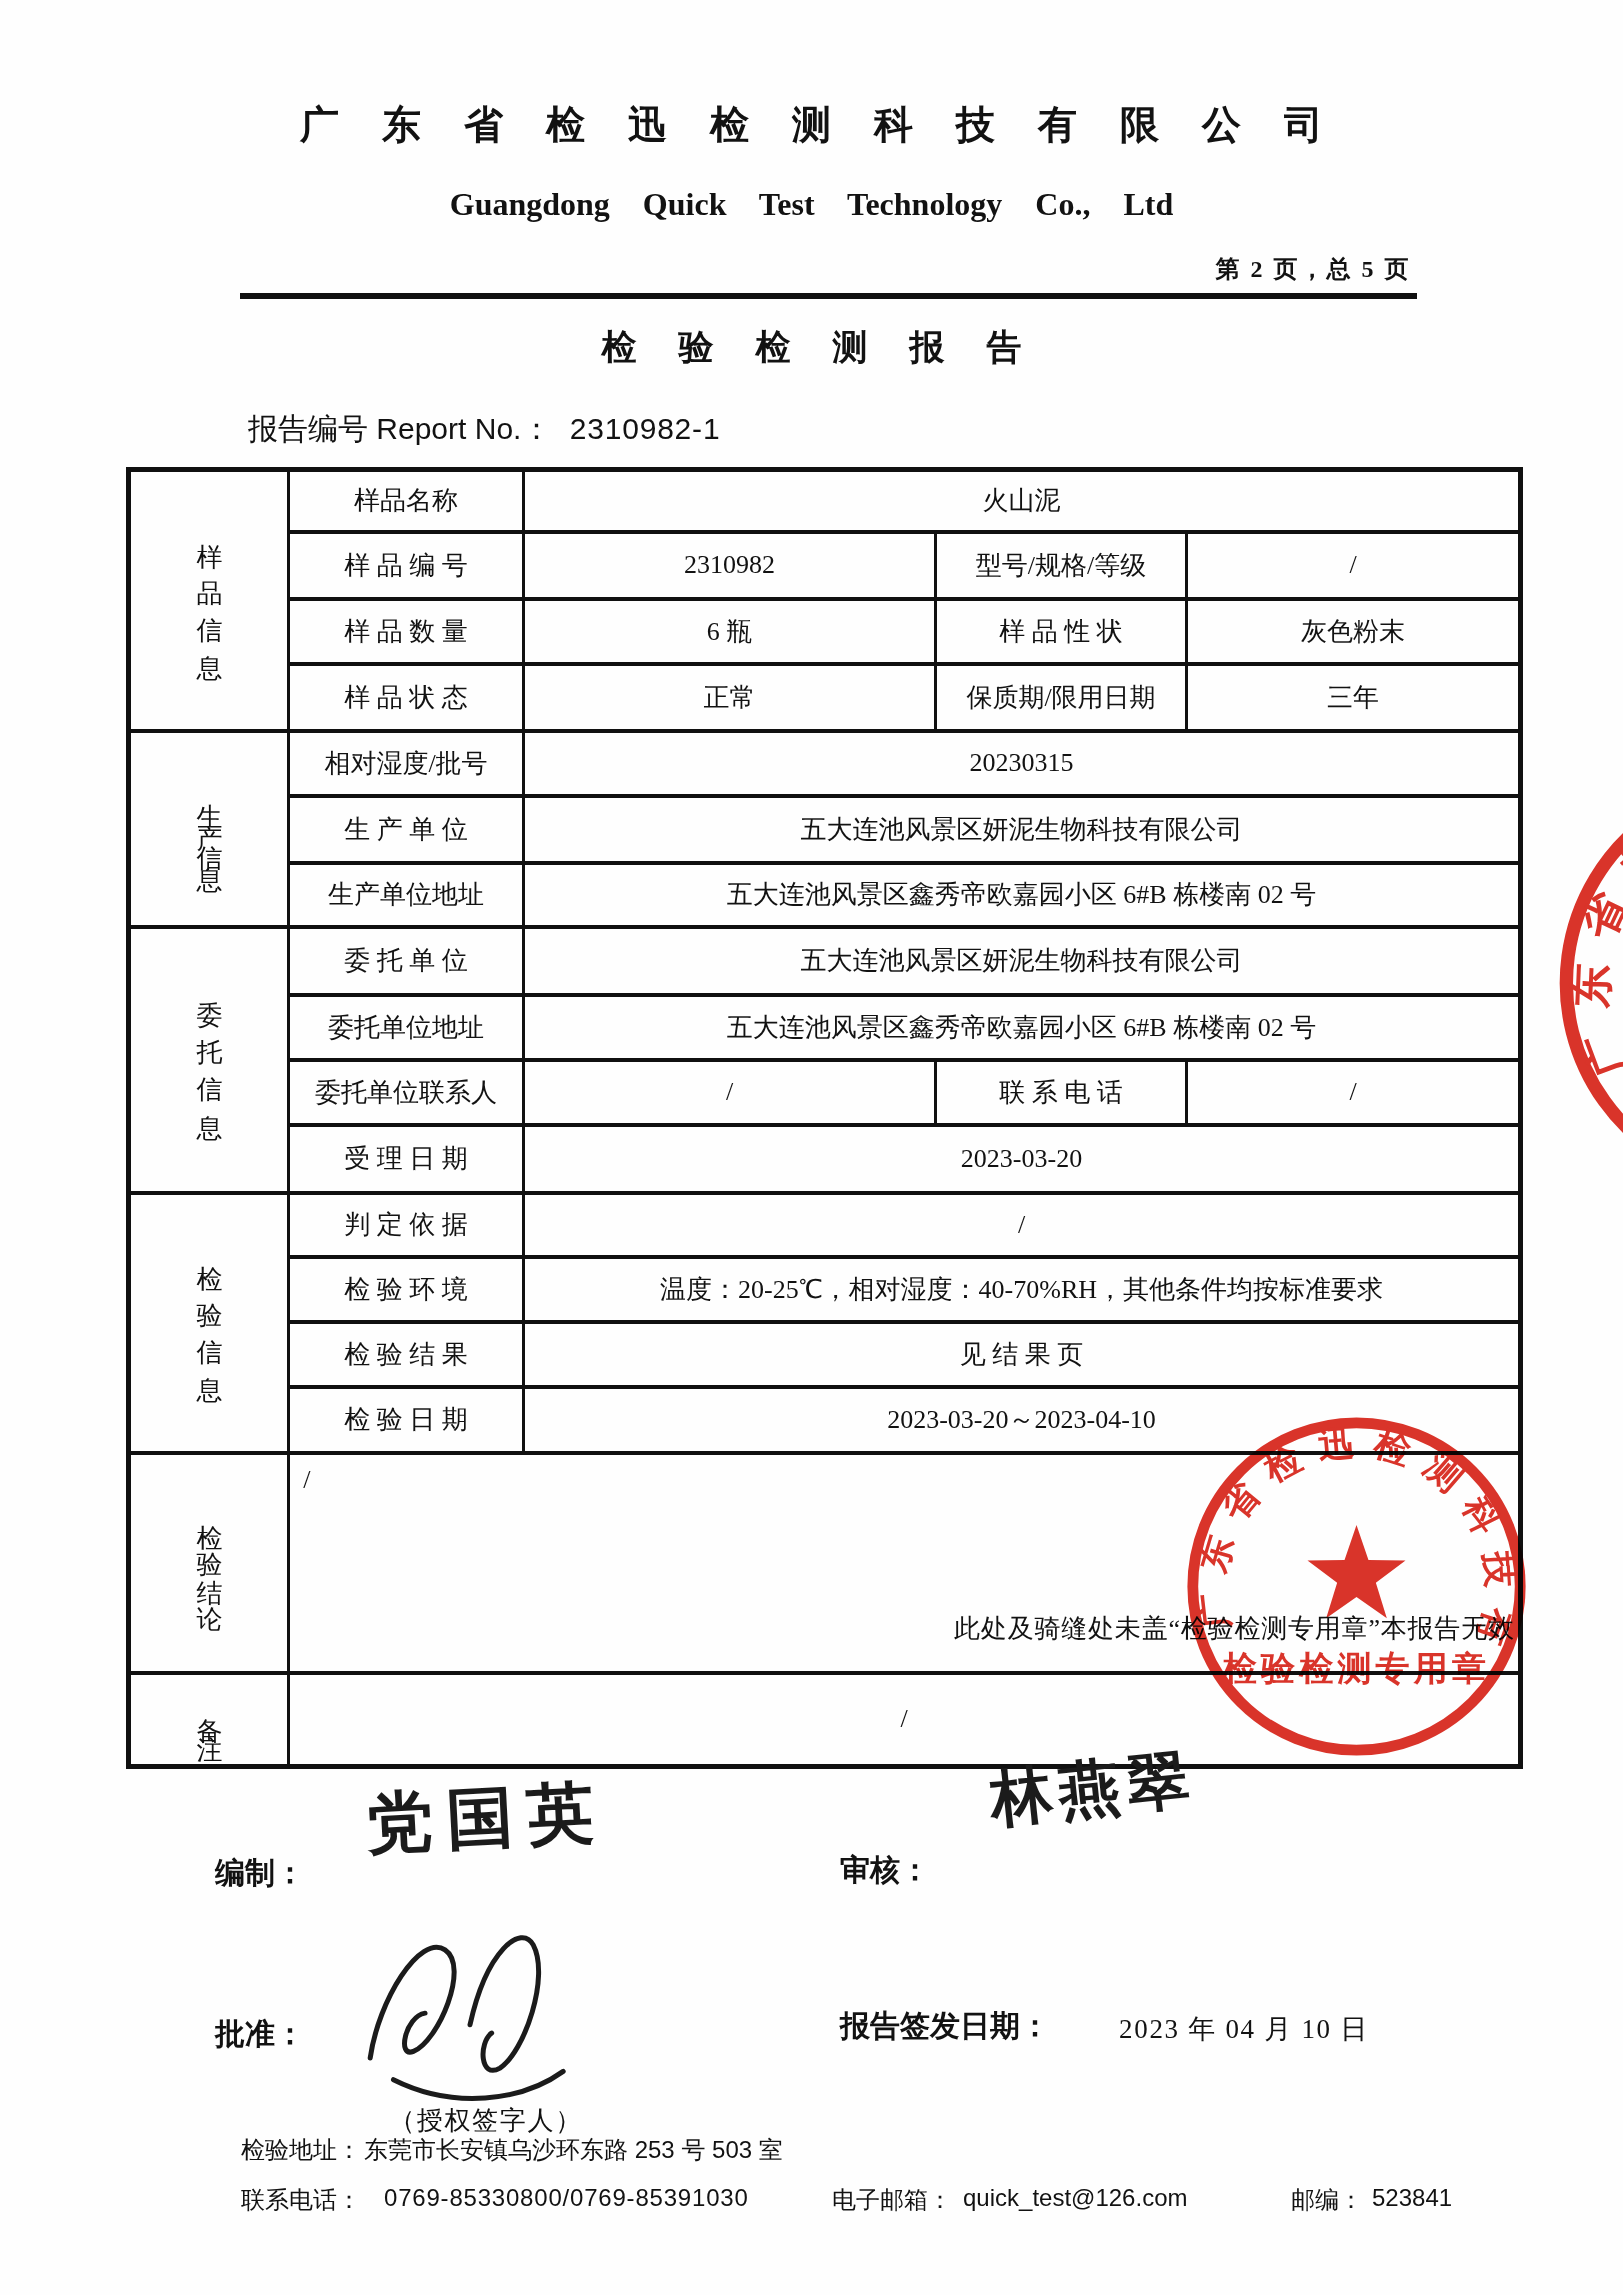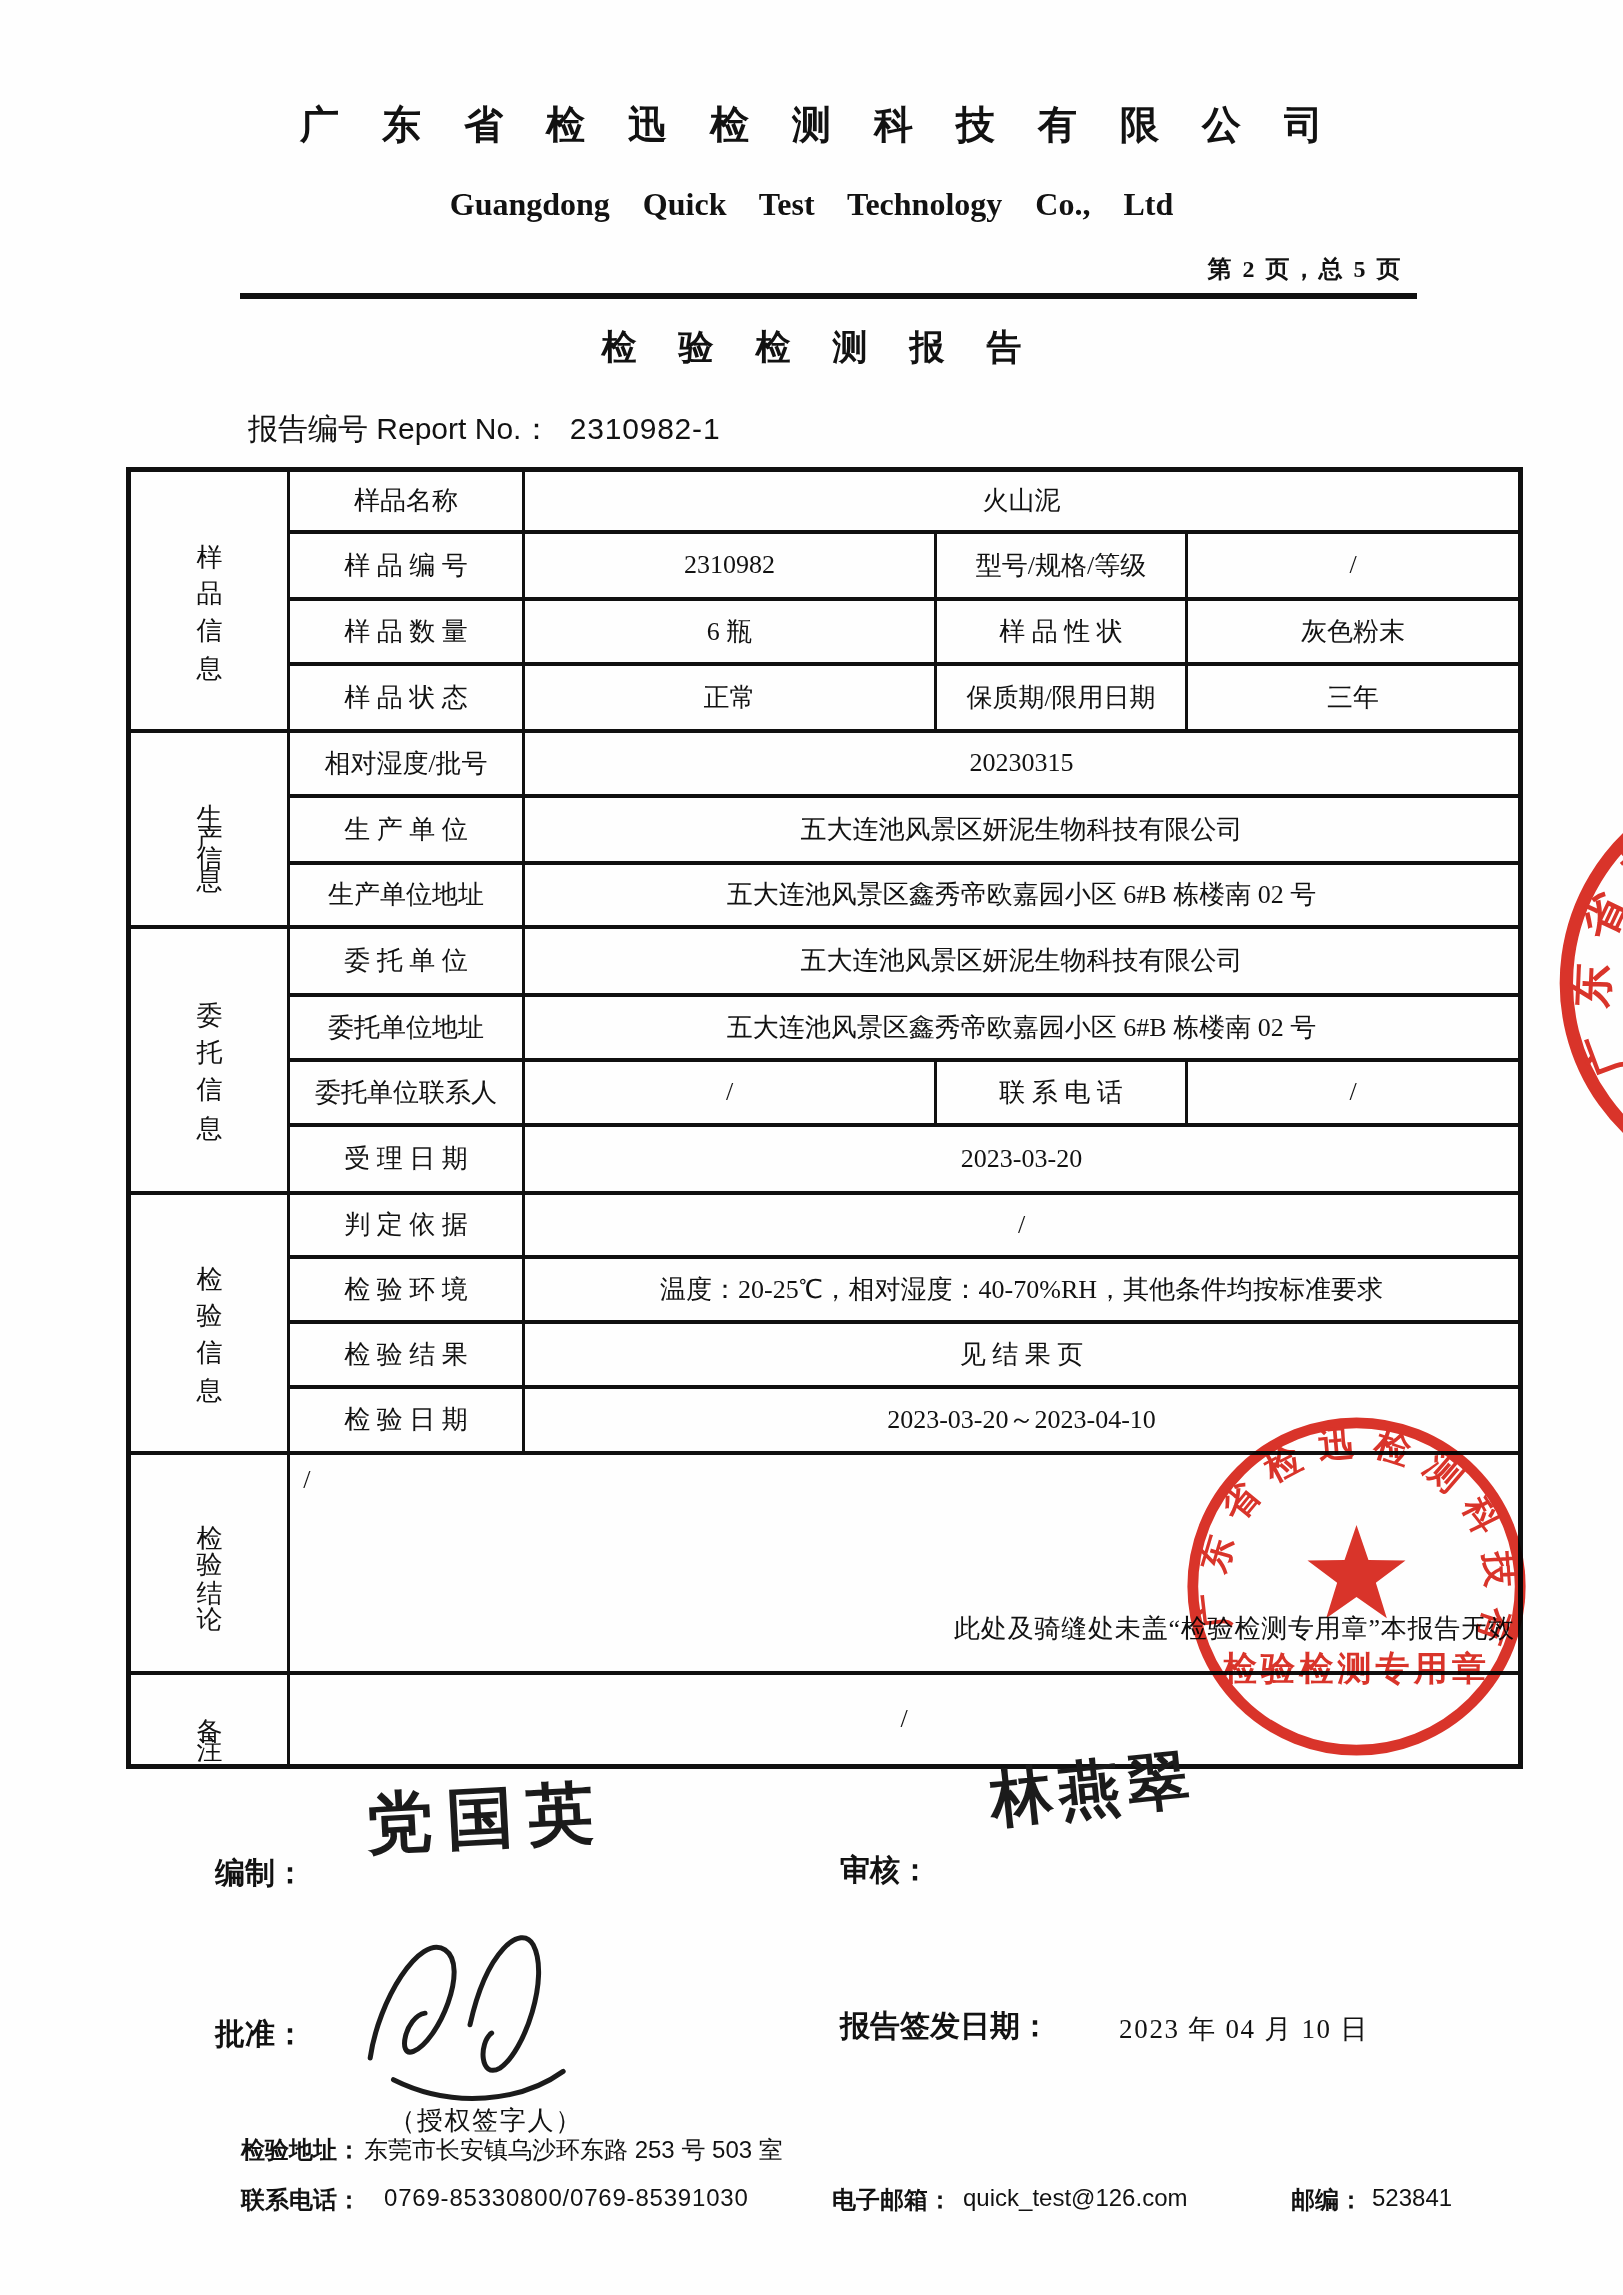--- a/index.html
+++ b/index.html
@@ -3,21 +3,21 @@
 <meta charset="utf-8">
 <style>
   html,body{margin:0;padding:0;background:#888;}
   .page{position:relative;width:1623px;height:2295px;background:#fefefe;overflow:hidden;
         font-family:"Liberation Serif",serif;color:#121212;}
   
   .company-cn{position:absolute;top:98px;left:0;width:100%;text-align:center;
               font-size:39px;font-weight:600;letter-spacing:43px;text-indent:43px;white-space:nowrap;}
   .company-en{position:absolute;top:186px;left:0;width:100%;text-align:center;
               font-size:32px;font-weight:600;word-spacing:25px;}
-  .page-info{position:absolute;top:253px;right:220px;font-size:24px;font-weight:700;letter-spacing:2.5px;}
+  .page-info{position:absolute;top:253px;right:212px;font-size:24px;font-weight:700;letter-spacing:2.5px;}
   .head-rule{position:absolute;top:293px;left:240px;width:1177px;height:5.8px;background:#101010;}
   .doc-title{position:absolute;top:324px;left:0;width:100%;text-align:center;
              font-size:35px;font-weight:700;letter-spacing:42px;text-indent:42px;white-space:nowrap;}
   .report-no-line{position:absolute;top:409px;left:248px;font-size:30px;
                   font-family:"Liberation Sans",sans-serif;}
   .report-no-line .num{margin-left:18.3px;letter-spacing:0.8px;}
   
   table.rep{position:absolute;left:126px;top:467px;width:1391px;border-collapse:collapse;
             table-layout:fixed;border:5.8px solid #101010;}
   table.rep td{border:3.3px solid #101010;border-top-width:4.2px;border-bottom-width:4.2px;
@@ -39,21 +39,21 @@
   .slabel{position:absolute;font-family:"Liberation Sans",sans-serif;font-weight:700;font-size:30px;}
   .sig{position:absolute;font-weight:600;color:#1b1b1b;white-space:nowrap;}
   .sig1{left:366px;top:1773px;font-size:67px;letter-spacing:13.3px;transform:rotate(-3deg);}
   .sig2{left:990px;top:1747px;font-size:62px;letter-spacing:6.7px;transform:rotate(-6deg);}
   .sig3{left:345px;top:1900px;}
   .issue-date{position:absolute;left:1119px;top:2011px;font-size:27px;letter-spacing:1.7px;}
   .auth-note{position:absolute;left:389px;top:2103px;font-size:26px;letter-spacing:1.7px;}
   .footer-line{position:absolute;left:0;width:100%;font-family:"Liberation Sans",sans-serif;font-size:24px;}
   .fl1{top:2134px;}
   .fl2{top:2184px;}
-  .footer-line .lab{font-weight:700;}
+  .footer-line .lab{font-weight:400;}
   .fp{position:absolute;white-space:nowrap;}
   .fp.addr-lab{left:241px;} .fp.addr-val{left:364px;}
   .fp.tel-lab{left:241px;}  .fp.tel-val{left:384px;letter-spacing:0.8px;}
   .fp.mail-lab{left:832px;}.fp.mail-val{left:963px;}
   .fp.zip-lab{left:1291px;} .fp.zip-val{left:1372px;}
 </style>
 </head>
 <body>
 
 <div class="page">

